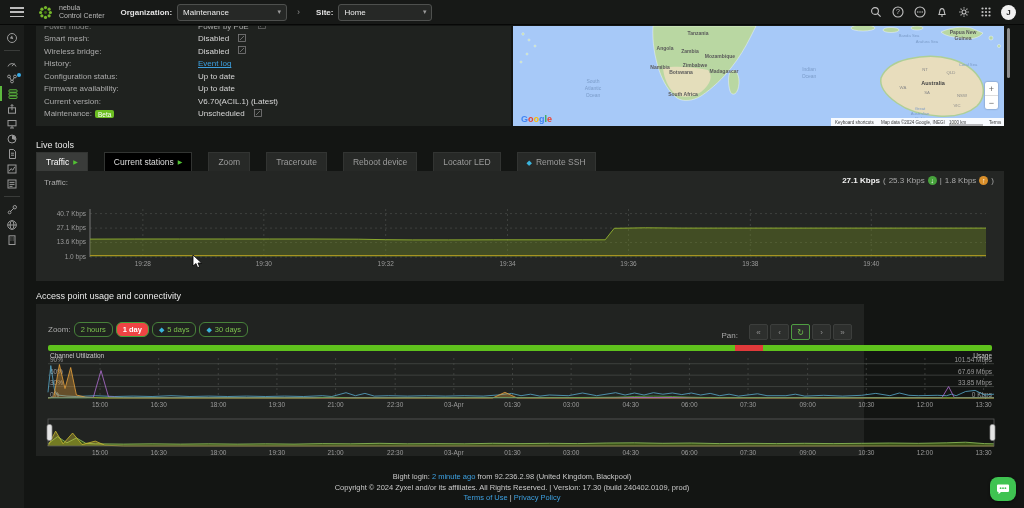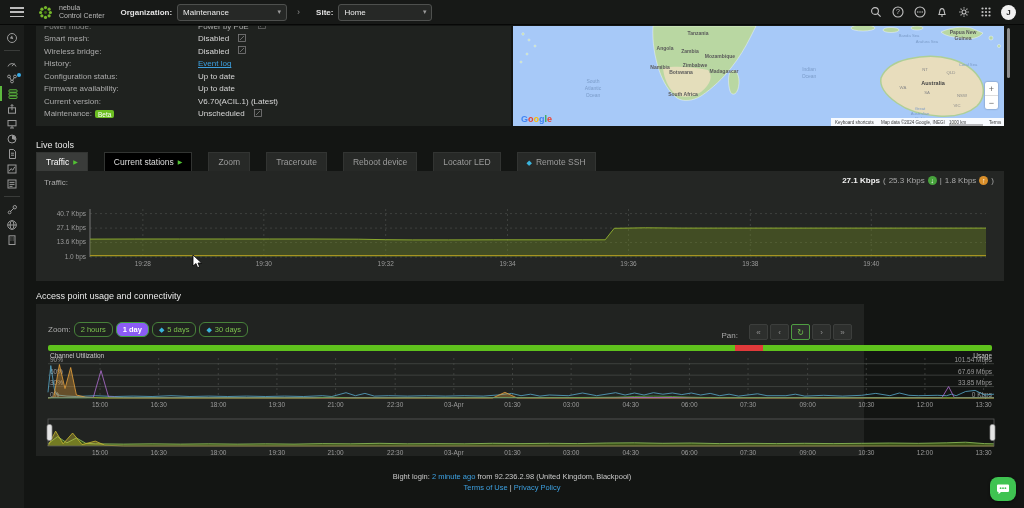--- a/index.html
+++ b/index.html
@@ -62,21 +62,21 @@
   .lt-stats .total{color:#f2f2f2;font-weight:bold}
   .arr{width:9px;height:9px;border-radius:50%;color:#fff;font-size:7px;line-height:9px;text-align:center;display:inline-block}
   .arr.down{background:#47a33c}.arr.up{background:#d98f2b}
   svg text.ax{font-size:6.5px;fill:#9a9a9a;font-family:"Liberation Sans",sans-serif}
   svg text.axb{fill:#c9c9c9}
 
   
   .ap-body{left:36px;top:304px;width:828px;height:152px;background:#212321}
   .zoomrow{position:absolute;left:12px;top:18px;display:flex;align-items:center;font-size:8px;color:#a9a9a9}
   .zbtn{height:13px;line-height:12px;margin-left:3px;padding:0 6px;border:1px solid #47813a;border-radius:6px;color:#7cc24f;font-size:7.5px;display:flex;align-items:center;gap:3px;cursor:pointer;background:#1f221f}
-  .zbtn.active{background:#8b5cf6;color:#fff;border-color:#3fa33c;font-weight:bold}
+  .zbtn.active{background:#ef4444;color:#fff;border-color:#3fa33c;font-weight:bold}
   .zbtn .gem{color:#3ab4dc;font-size:7px}
   .panrow{position:absolute;right:12px;top:20px;display:flex;align-items:flex-end;font-size:8px;color:#a9a9a9;gap:8px}
   .pbtn{width:17px;height:14px;background:#2d2f2d;border:1px solid #3c3e3c;border-radius:2px;color:#8f8f8f;font-size:8px;display:flex;align-items:center;justify-content:center;cursor:pointer}
   .pbtn.active{border-color:#4f9e42;color:#6cc04a}
   .connbar{position:absolute;left:12px;top:41px;width:944px;height:6px;border-radius:2px;overflow:hidden}
   .connbar .out{position:absolute;top:0;height:6px}
 
   
   .footer{position:absolute;left:0;top:472px;width:1024px;text-align:center;font-size:7.5px;color:#c9c9c9;line-height:10.5px}
   .footer .blue{color:#3da0e0;cursor:pointer}
@@ -602,20 +602,21 @@
         <rect x="944" y="8.5" width="5" height="16" rx="2" fill="#e4e4e4" stroke="#8a8a8a" stroke-width="0.7"></rect>
       </svg>
   </section>
 
   <footer class="footer">
     <div>
       <span>Bight login:</span>
       <span class="blue">2 minute ago</span>
       <span>from 92.236.2.98 (United Kingdom, Blackpool)</span>
     </div>
+    <div>Copyright © 2024 Zyxel and/or its affiliates. All Rights Reserved. | Version: 17.30 (build 240402.0109, prod)</div>
     <div>
       <span class="blue">Terms of Use</span>
       <span>|</span>
       <span class="blue">Privacy Policy</span>
     </div>
   </footer>
 
   <div class="chat-fab">
     <svg width="14" height="13" viewBox="0 0 14 13">
       <path d="M2,1.5 H12 Q13,1.5 13,2.5 V8 Q13,9 12,9 H5 L2.5,11.3 V9 Q1,9 1,8 V2.5 Q1,1.5 2,1.5 Z" fill="#ffffff"></path>

